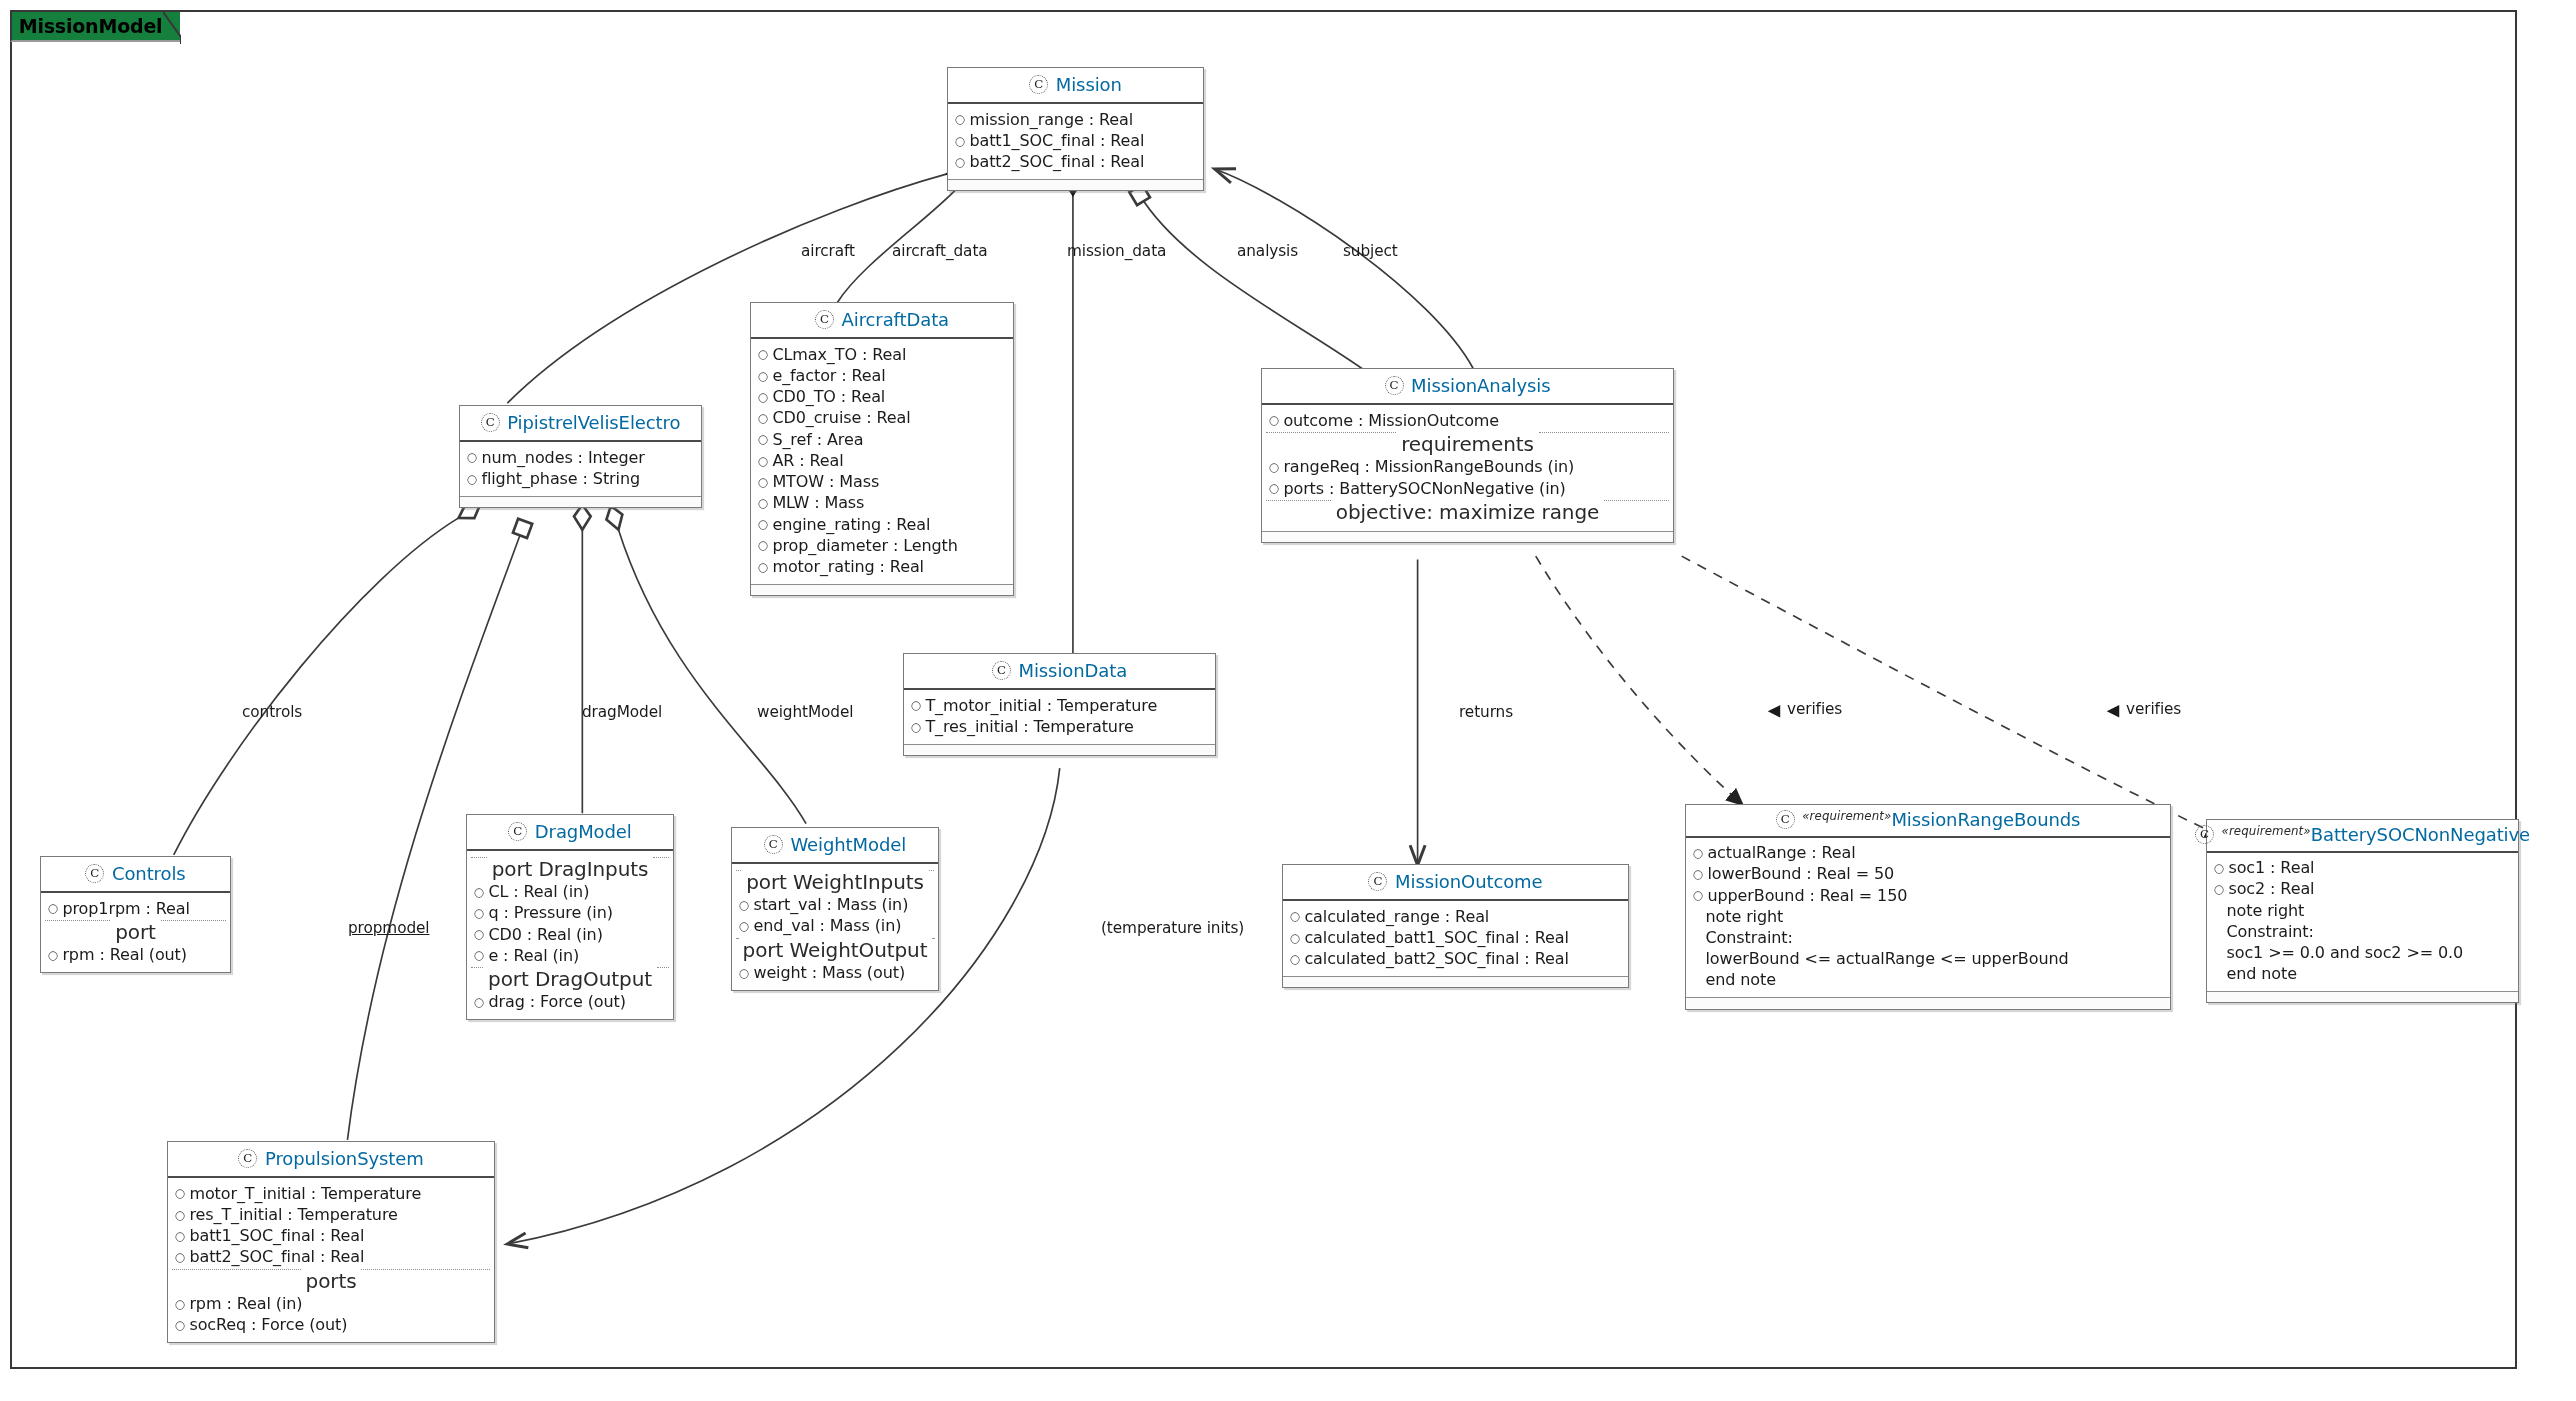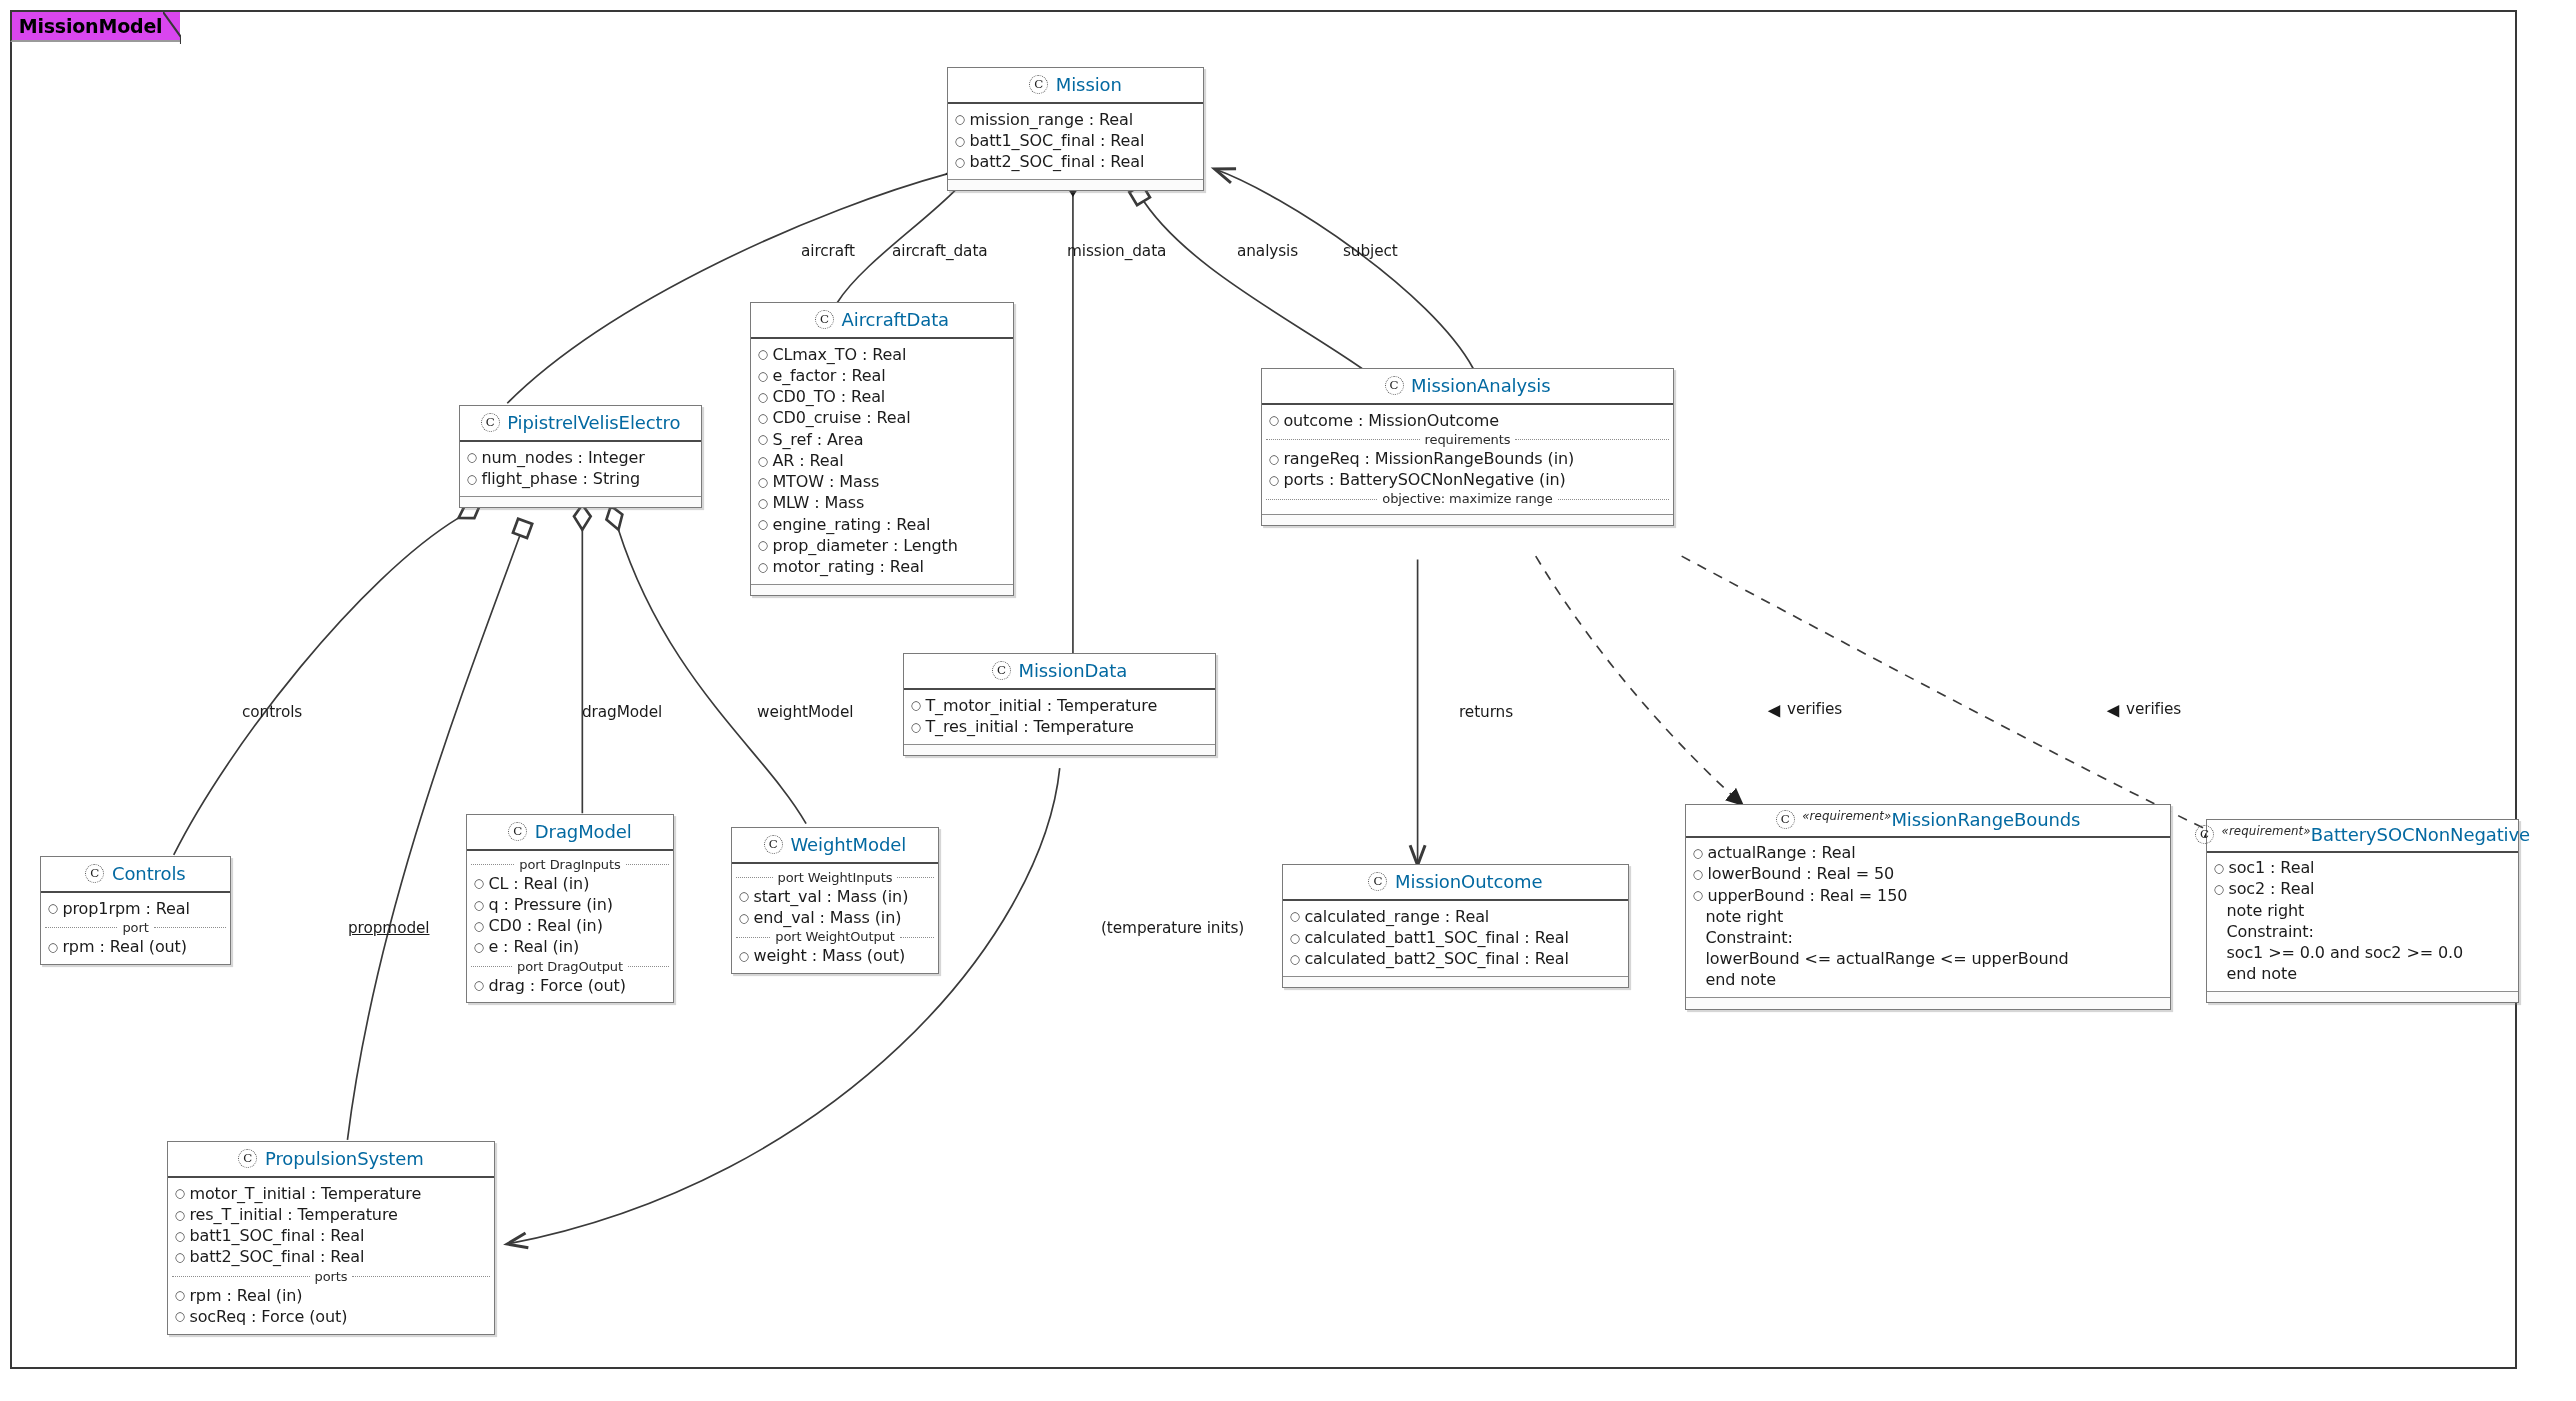--- a/index.html
+++ b/index.html
@@ -21,21 +21,21 @@
     left: 9.7px; top: 9.7px;
     width: 2507px; height: 1359px;
     border: 2.1px solid #383838;
     box-sizing: border-box;
     background: #ffffff;
   }
   #frame-tab {
     position: absolute;
     left: 9.7px; top: 9.7px;
     height: 32px;
-    background: #d946ef;
+    background: #15803d;
     border-top: 2.1px solid #383838;
     border-left: 2.1px solid #383838;
     border-bottom: 2.1px solid #9a9a9a;
     box-sizing: border-box;
     padding: 0 18px 0 7px;
     display: flex; align-items: center;
     font-size: 19px;
     font-weight: bold;
     color: #000000;
     letter-spacing: -0.2px;
@@ -105,22 +105,22 @@
     letter-spacing: -0.1px;
     line-height: 1.24;
   }
   .attr .vis {
     font-size: 11.8px; color: #444444;
     margin-right: 4.2px; line-height: 1;
     position: relative; top: -1.4px;
   }
   .attr.plain { padding-left: 19.5px; }
   .sep {
-    display: flex; align-items: center;
-    font-size: 13px; color: #2a2a2a;
+    display: flex; 
+    font-size: 20px; color: #2a2a2a;
     padding: 0.7px 4.2px;
     line-height: 1.2;
     white-space: nowrap;
     letter-spacing: -0.1px;
   }
   .sep .ln { flex: 1 1 auto; border-top: 1.4px dotted #8d8d8d; height: 0; }
   .sep .ln.l { margin-right: 4.9px; }
   .sep .ln.r { margin-left: 4.9px; }
   .foot {
     border-top: 1.4px solid #8d8d8d;

